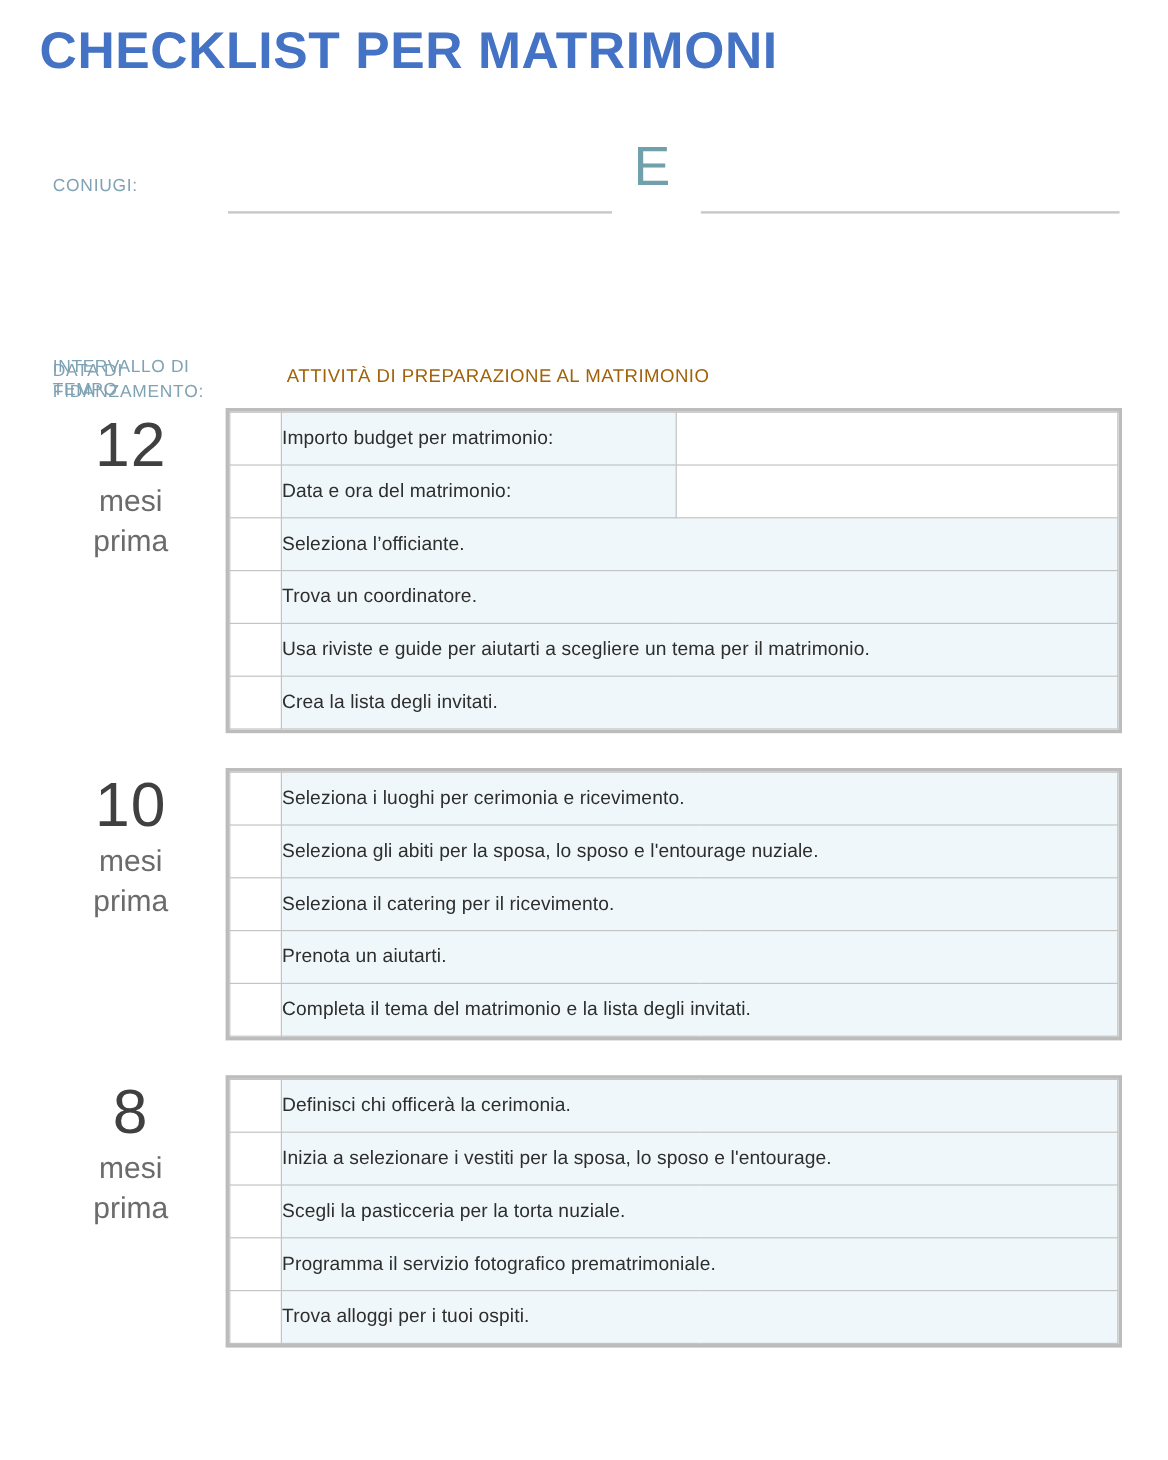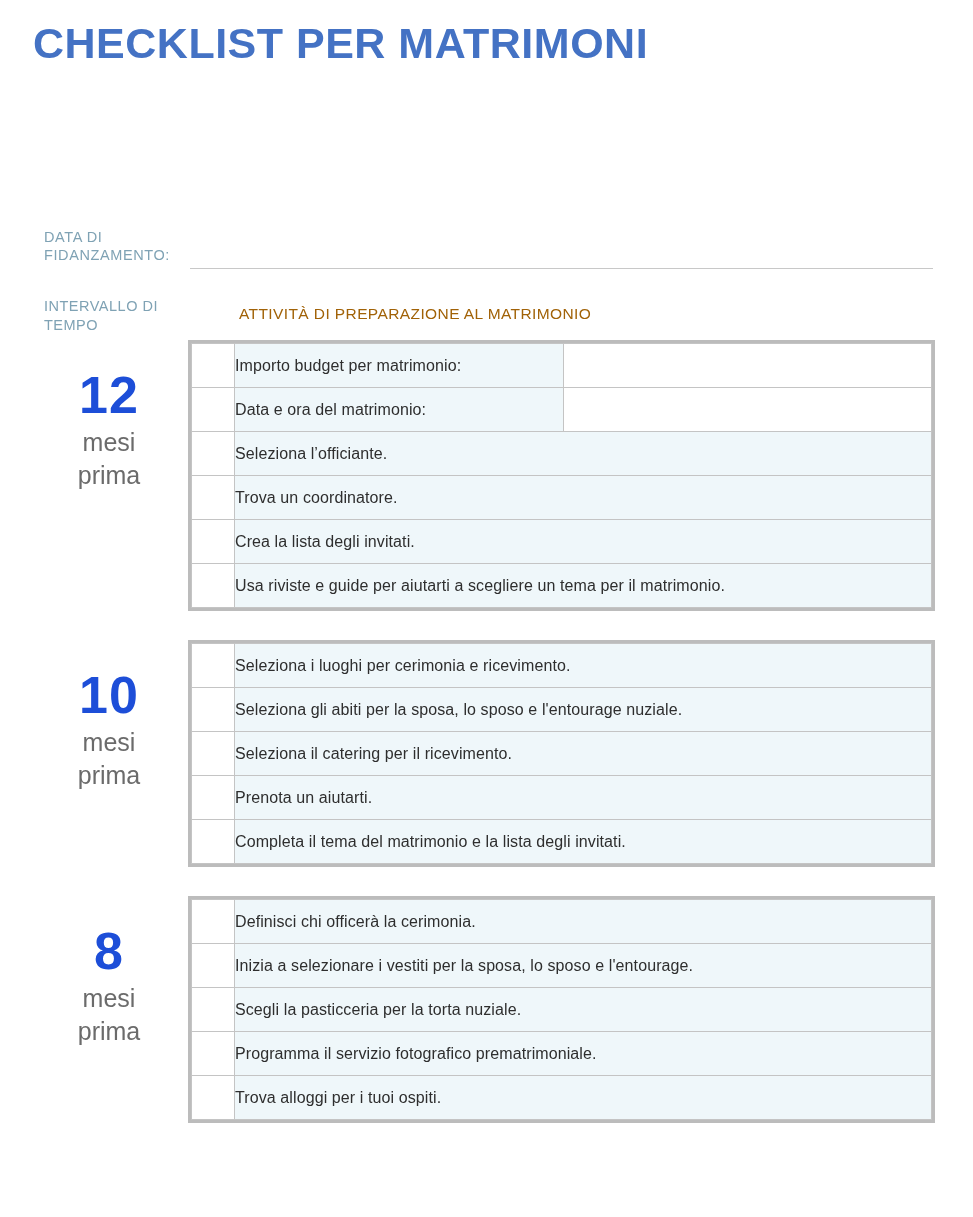--- a/index.html
+++ b/index.html
@@ -110,25 +110,24 @@
 
   .interval-label {
     position: absolute;
     left: 34px;
     top: 0;
     width: 150px;
     text-align: center;
   }
   .interval-num {
     font-size: 52px;
-    color: #1d4ed8;
+    color: #404040;
     line-height: 1.02;
-    font-weight: 700;
+    font-weight: 400;
     letter-spacing: 1px;
-    margin-top: 24px;
   }
   .interval-sub {
     font-size: 25px;
     color: #6b6b6b;
     line-height: 1.32;
     font-weight: 400;
     margin-top: 4px;
   }
 
   .tbl-wrap {
@@ -168,20 +167,26 @@
 </style>
 </head>
 <body>
 
 <div class="page">
 
   <div class="doc-title">CHECKLIST PER MATRIMONI</div>
 
   <div class="form-block">
 
+    <div class="field-row">
+      <div class="field-label" style="top:36px;">CONIUGI:</div>
+      <div class="amp-e" style="left:528px; top:5px;">E</div>
+      <div class="rule" style="left:190px; top:66px; width:320px;"></div>
+      <div class="rule" style="left:584px; top:66px; width:349px;"></div>
+    </div>
 
     <div class="field-row">
       <div class="field-label" style="top:118px;">DATA DI
 FIDANZAMENTO:</div>
       <div class="rule" style="left:190px; top:158px; width:743px; height:1px;"></div>
     </div>
 
   </div>
 
   <div class="col-headers">
@@ -213,25 +218,25 @@
               <tr>
                 <td class="cb"></td>
                 <td class="task" colspan="2">Seleziona l’officiante.</td>
               </tr>
               <tr>
                 <td class="cb"></td>
                 <td class="task" colspan="2">Trova un coordinatore.</td>
               </tr>
               <tr>
                 <td class="cb"></td>
+                <td class="task" colspan="2">Usa riviste e guide per aiutarti a scegliere un tema per il matrimonio.</td>
+              </tr>
+              <tr>
+                <td class="cb"></td>
                 <td class="task" colspan="2">Crea la lista degli invitati.</td>
-              </tr>
-              <tr>
-                <td class="cb"></td>
-                <td class="task" colspan="2">Usa riviste e guide per aiutarti a scegliere un tema per il matrimonio.</td>
               </tr>
             </tbody>
           </table>
         </div>
       </div>
       <div class="section" style="top: 640px;">
         <div class="interval-label" style="top: 5px;">
           <div class="interval-num">10</div>
           <div class="interval-sub" style="white-space: pre-line;">mesi
 prima</div>

